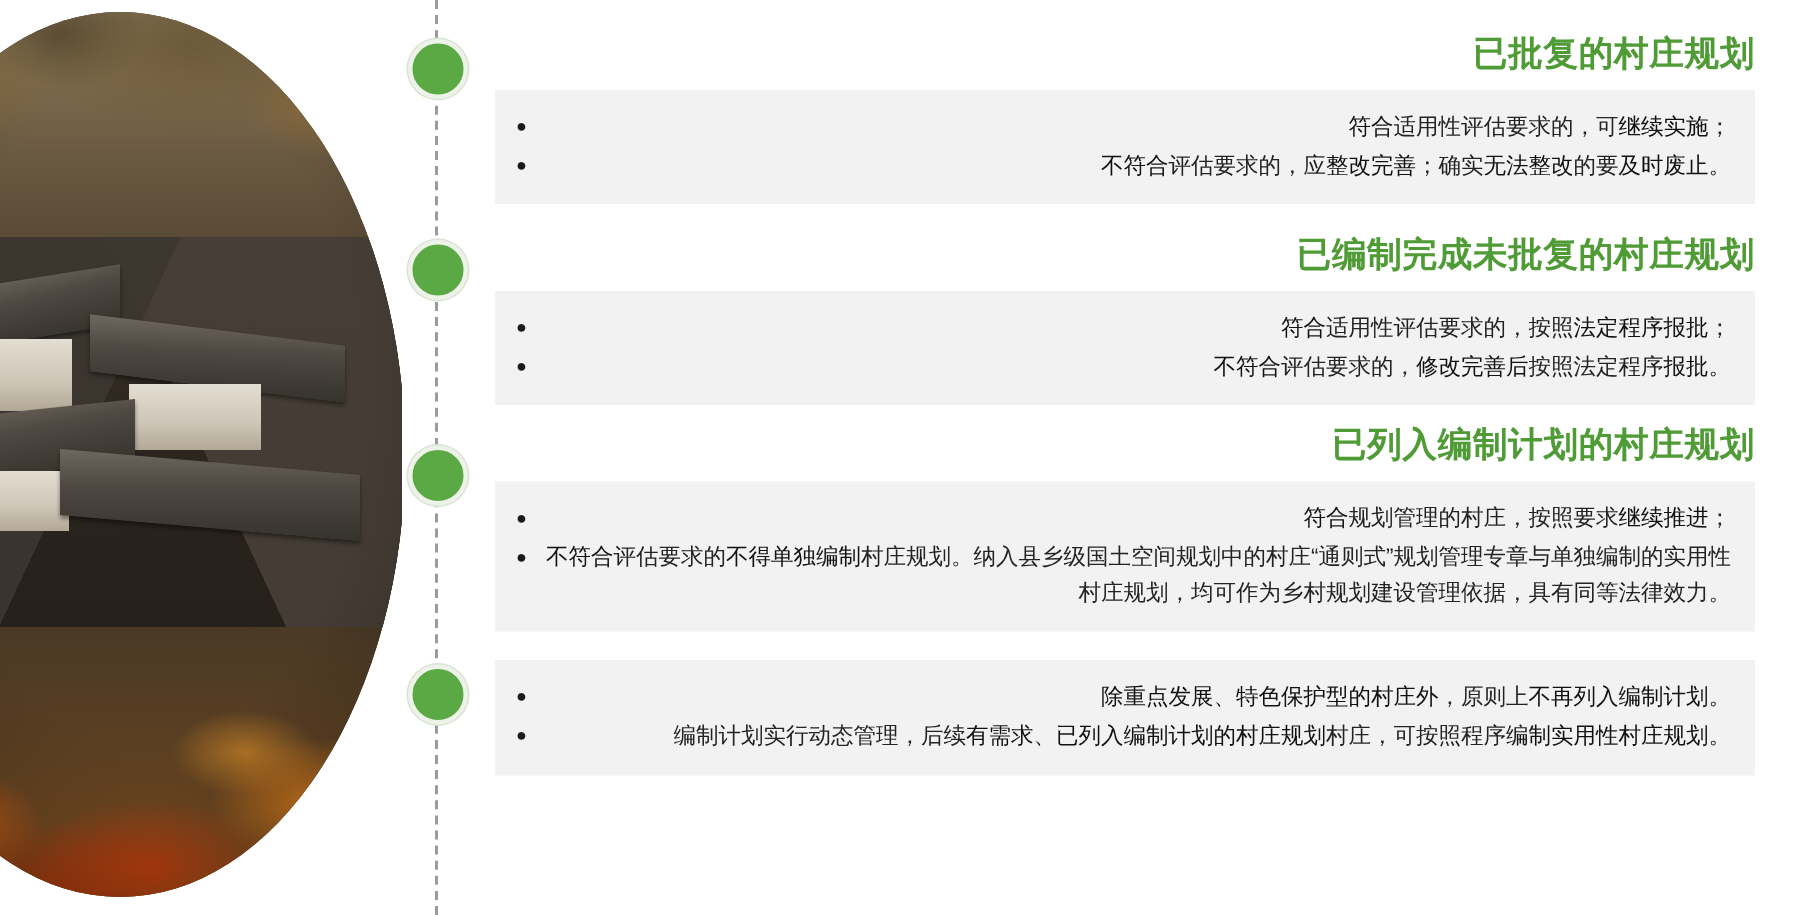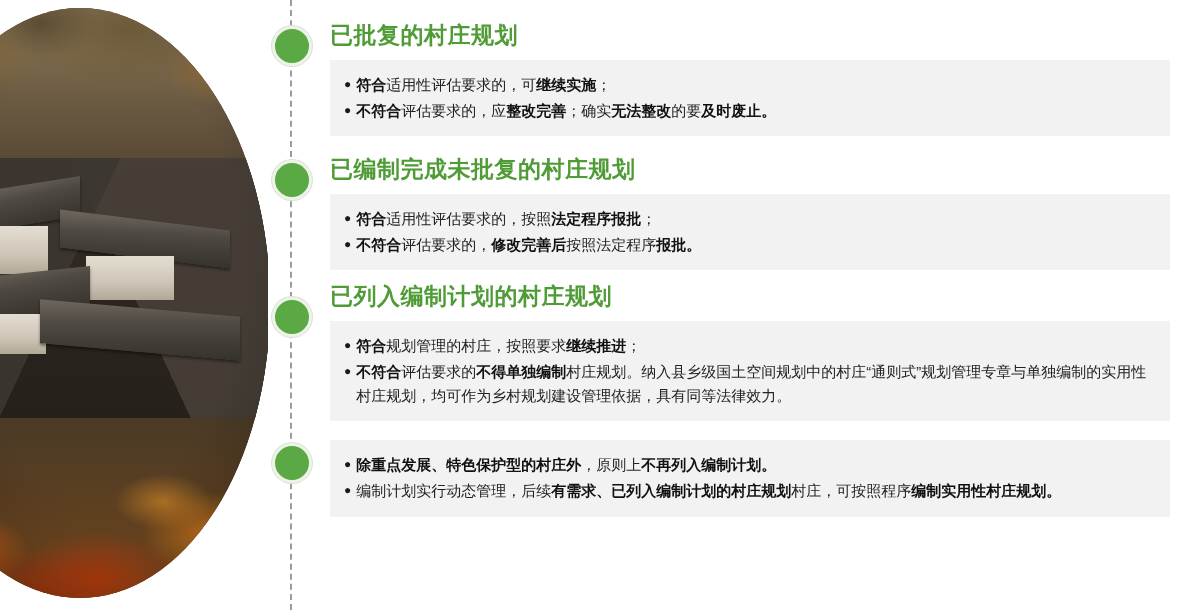--- a/index.html
+++ b/index.html
@@ -107,20 +107,21 @@
     border: 3px solid #eef3ea;
     box-shadow: 0 0 0 1px #d9e3d3;
     z-index: 3;
   }
 
   
   .section {
     position: absolute;
     left: 330px;
     width: 840px;
+    text-align: right;
   }
   .section-title {
     font-size: 23px;
     font-weight: bold;
     color: #4f9b36;
     letter-spacing: .5px;
     margin: 0 0 10px 0;
     line-height: 1.2;
   }
   .panel {
@@ -137,21 +138,21 @@
     margin: 2px 0;
   }
   .bullet .mark {
     flex: 0 0 auto;
     color: #1a1a1a;
     font-size: 12px;
     line-height: 1.95;
     margin-right: 5px;
   }
   .bullet .txt { flex: 1 1 auto; }
-  .b { font-weight: bold; color: #111; }
+  .b { font-weight: normal; color: #111; }
 </style>
 </head>
 <body>
 
 <div class="photo-panel">
   <div class="photo-circle">
     <div class="photo-sky"></div>
     <div class="photo-trees"></div>
     <div class="photo-roofs">
       <div class="roof" style="left:40px; top:30px; width:150px; height:40px; transform:skewY(-9deg);"></div>

